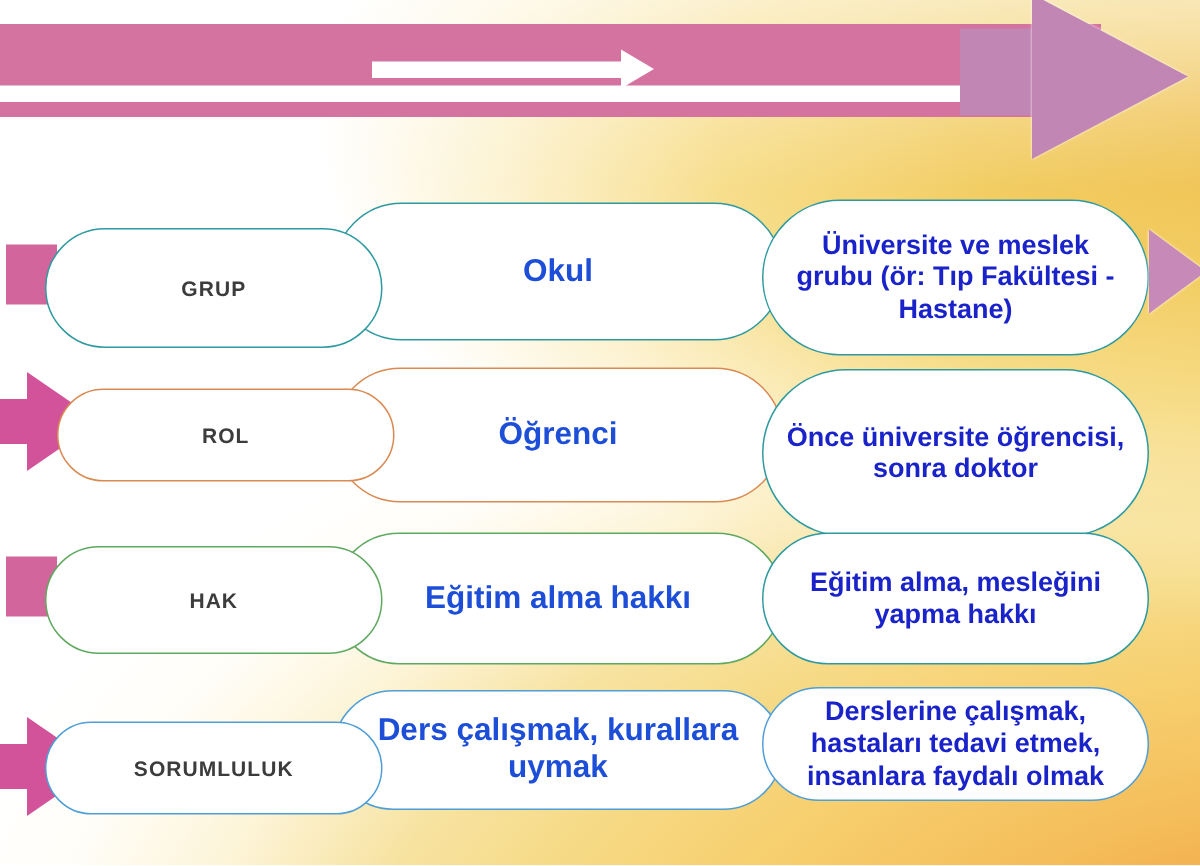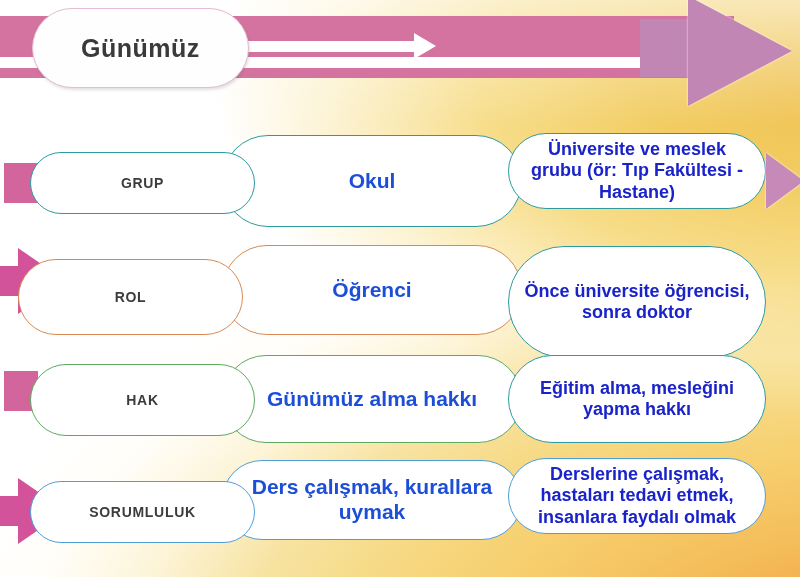--- a/index.html
+++ b/index.html
@@ -212,66 +212,63 @@
   <div class="bg-layer bg-paper"></div>
 
   <div class="header-band">
     <div class="header-band-stripe"></div>
   </div>
   <div class="header-arrow-shaft"></div>
   <div class="header-arrow-head"></div>
   <div class="header-big-arrow-tail"></div>
   <div class="header-big-arrow"></div>
 
-  <div id="head-pill-now" class="head-pill">
-    <span>Günümüz</span>
-  </div>
 
   <div class="row" id="row-1">
     <div class="left-stub" style="left:4px; top:163px;"></div>
 
     <div class="pill" id="r1-mid" style="left:222px; top:135px; width:300px; height:92px; border:1.5px solid #2e9aa0;">
       <span class="pill-now">Okul</span>
     </div>
 
-    <div class="pill" id="r1-right" style="left:508px; top:133px; width:258px; height:76px; border:1.5px solid #2e9aa0;justify-content:flex-end;">
+    <div class="pill" id="r1-right" style="left:508px; top:133px; width:258px; height:104px; border:1.5px solid #2e9aa0;justify-content:flex-end;">
       <span class="pill-future">Üniversite ve meslek grubu (ör: Tıp Fakültesi - Hastane)</span>
     </div>
 
-    <div class="pill" id="r1-left" style="left:30px; top:152px; width:225px; height:62px; border:1.5px solid #2e9aa0;">
+    <div class="pill" id="r1-left" style="left:30px; top:152px; width:225px; height:80px; border:1.5px solid #2e9aa0;">
       <span class="pill-label">GRUP</span>
     </div>
 
     <div class="right-arrow" style="left:766px; top:153px;"></div>
   </div>
 
   <div class="row" id="row-2">
     <div class="left-arrow" style="left:0px; top:248px;">
       <div class="shaft"></div>
       <div class="head"></div>
     </div>
 
     <div class="pill" id="r2-mid" style="left:222px; top:245px; width:300px; height:90px; border:1.5px solid #d98a52;text-align:right;">
       <span class="pill-now">Öğrenci</span>
     </div>
 
     <div class="pill" id="r2-right" style="left:508px; top:246px; width:258px; height:112px; border:1.5px solid #2e9aa0;">
       <span class="pill-future">Önce üniversite öğrencisi, sonra doktor</span>
     </div>
 
-    <div class="pill" id="r2-left" style="left:18px; top:259px; width:225px; height:76px; border:1.5px solid #d98a52;">
+    <div class="pill" id="r2-left" style="left:38px; top:259px; width:225px; height:62px; border:1.5px solid #d98a52;">
       <span class="pill-label">ROL</span>
     </div>
   </div>
 
   <div class="row" id="row-3">
     <div class="left-stub" style="left:4px; top:371px;"></div>
 
     <div class="pill" id="r3-mid" style="left:222px; top:355px; width:300px; height:88px; border:1.5px solid #5fa85f;">
-      <span class="pill-now">Günümüz alma hakkı</span>
+      <span class="pill-now">Eğitim alma hakkı</span>
     </div>
 
     <div class="pill" id="r3-right" style="left:508px; top:355px; width:258px; height:88px; border:1.5px solid #2e9aa0;">
       <span class="pill-future">Eğitim alma, mesleğini yapma hakkı</span>
     </div>
 
     <div class="pill" id="r3-left" style="left:30px; top:364px; width:225px; height:72px; border:1.5px solid #5fa85f;">
       <span class="pill-label">HAK</span>
     </div>
   </div>

